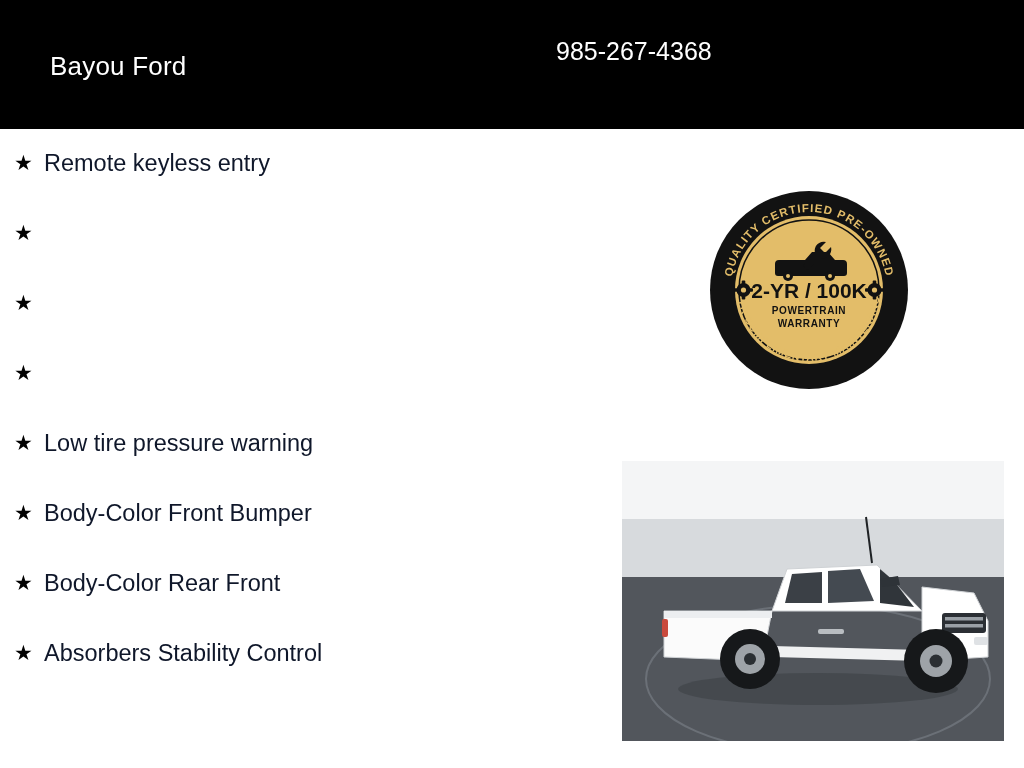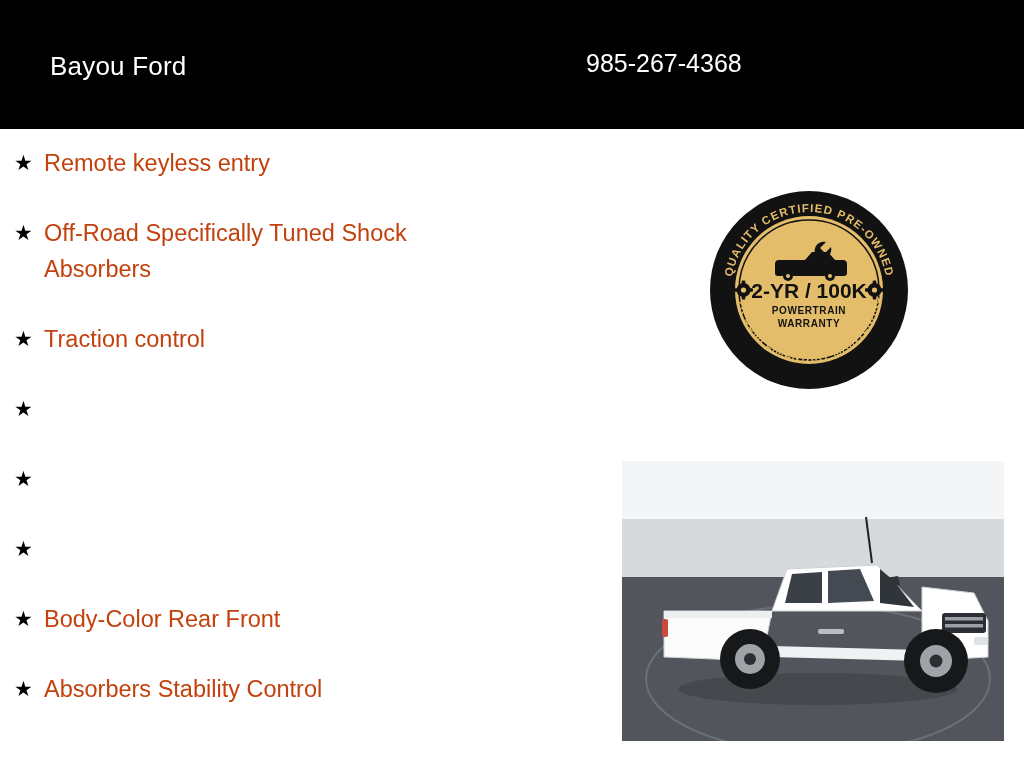--- a/index.html
+++ b/index.html
@@ -36,26 +36,25 @@
     top: 50px;
     font-size: 26px;
     line-height: 32px;
     color: #ffffff;
     letter-spacing: 0.2px;
     white-space: nowrap;
   }
   #dealer-phone {
     position: absolute;
     left: 556px;
-    top: 48px;
+    top: 36px;
     font-size: 25px;
     line-height: 30px;
     color: #ffffff;
     white-space: nowrap;
-    margin-left: 30px;
   }
 
   
   #features {
     position: absolute;
     left: 0;
     top: 145px;
     width: 600px;
     padding: 0;
     margin: 0;
@@ -72,21 +71,21 @@
     width: 30px;
     font-size: 21px;
     line-height: 36px;
     color: #000000;
     text-align: left;
   }
   .feature-label {
     flex: 1 1 auto;
     font-size: 23.5px;
     line-height: 36px;
-    color: #c2410c;
+    color: #0f172a;
     max-width: 470px;
   }
 
   
   #badge-wrap {
     position: absolute;
     left: 709px;
     top: 190px;
     width: 200px;
     height: 200px;
@@ -115,34 +114,34 @@
     <div id="dealer-phone">985-267-4368</div>
   </div>
 
   <ul id="features">
     <li class="feature-item">
       <span class="feature-bullet">★</span>
       <span class="feature-label">Remote keyless entry</span>
     </li>
     <li class="feature-item">
       <span class="feature-bullet">★</span>
-      <span class="feature-label">Off-Road Specifically Tuned Shock Absorbers</span>
-    </li>
-    <li class="feature-item">
-      <span class="feature-bullet">★</span>
-      <span class="feature-label">Traction control</span>
-    </li>
-    <li class="feature-item">
-      <span class="feature-bullet">★</span>
-    </li>
-    <li class="feature-item">
-      <span class="feature-bullet">★</span>
-    </li>
-    <li class="feature-item">
-      <span class="feature-bullet">★</span>
+    </li>
+    <li class="feature-item">
+      <span class="feature-bullet">★</span>
+    </li>
+    <li class="feature-item">
+      <span class="feature-bullet">★</span>
+    </li>
+    <li class="feature-item">
+      <span class="feature-bullet">★</span>
+      <span class="feature-label">Low tire pressure warning</span>
+    </li>
+    <li class="feature-item">
+      <span class="feature-bullet">★</span>
+      <span class="feature-label">Body-Color Front Bumper</span>
     </li>
     <li class="feature-item">
       <span class="feature-bullet">★</span>
       <span class="feature-label">Body-Color Rear Front</span>
     </li>
     <li class="feature-item">
       <span class="feature-bullet">★</span>
       <span class="feature-label">Absorbers Stability Control</span>
     </li>
   </ul>

